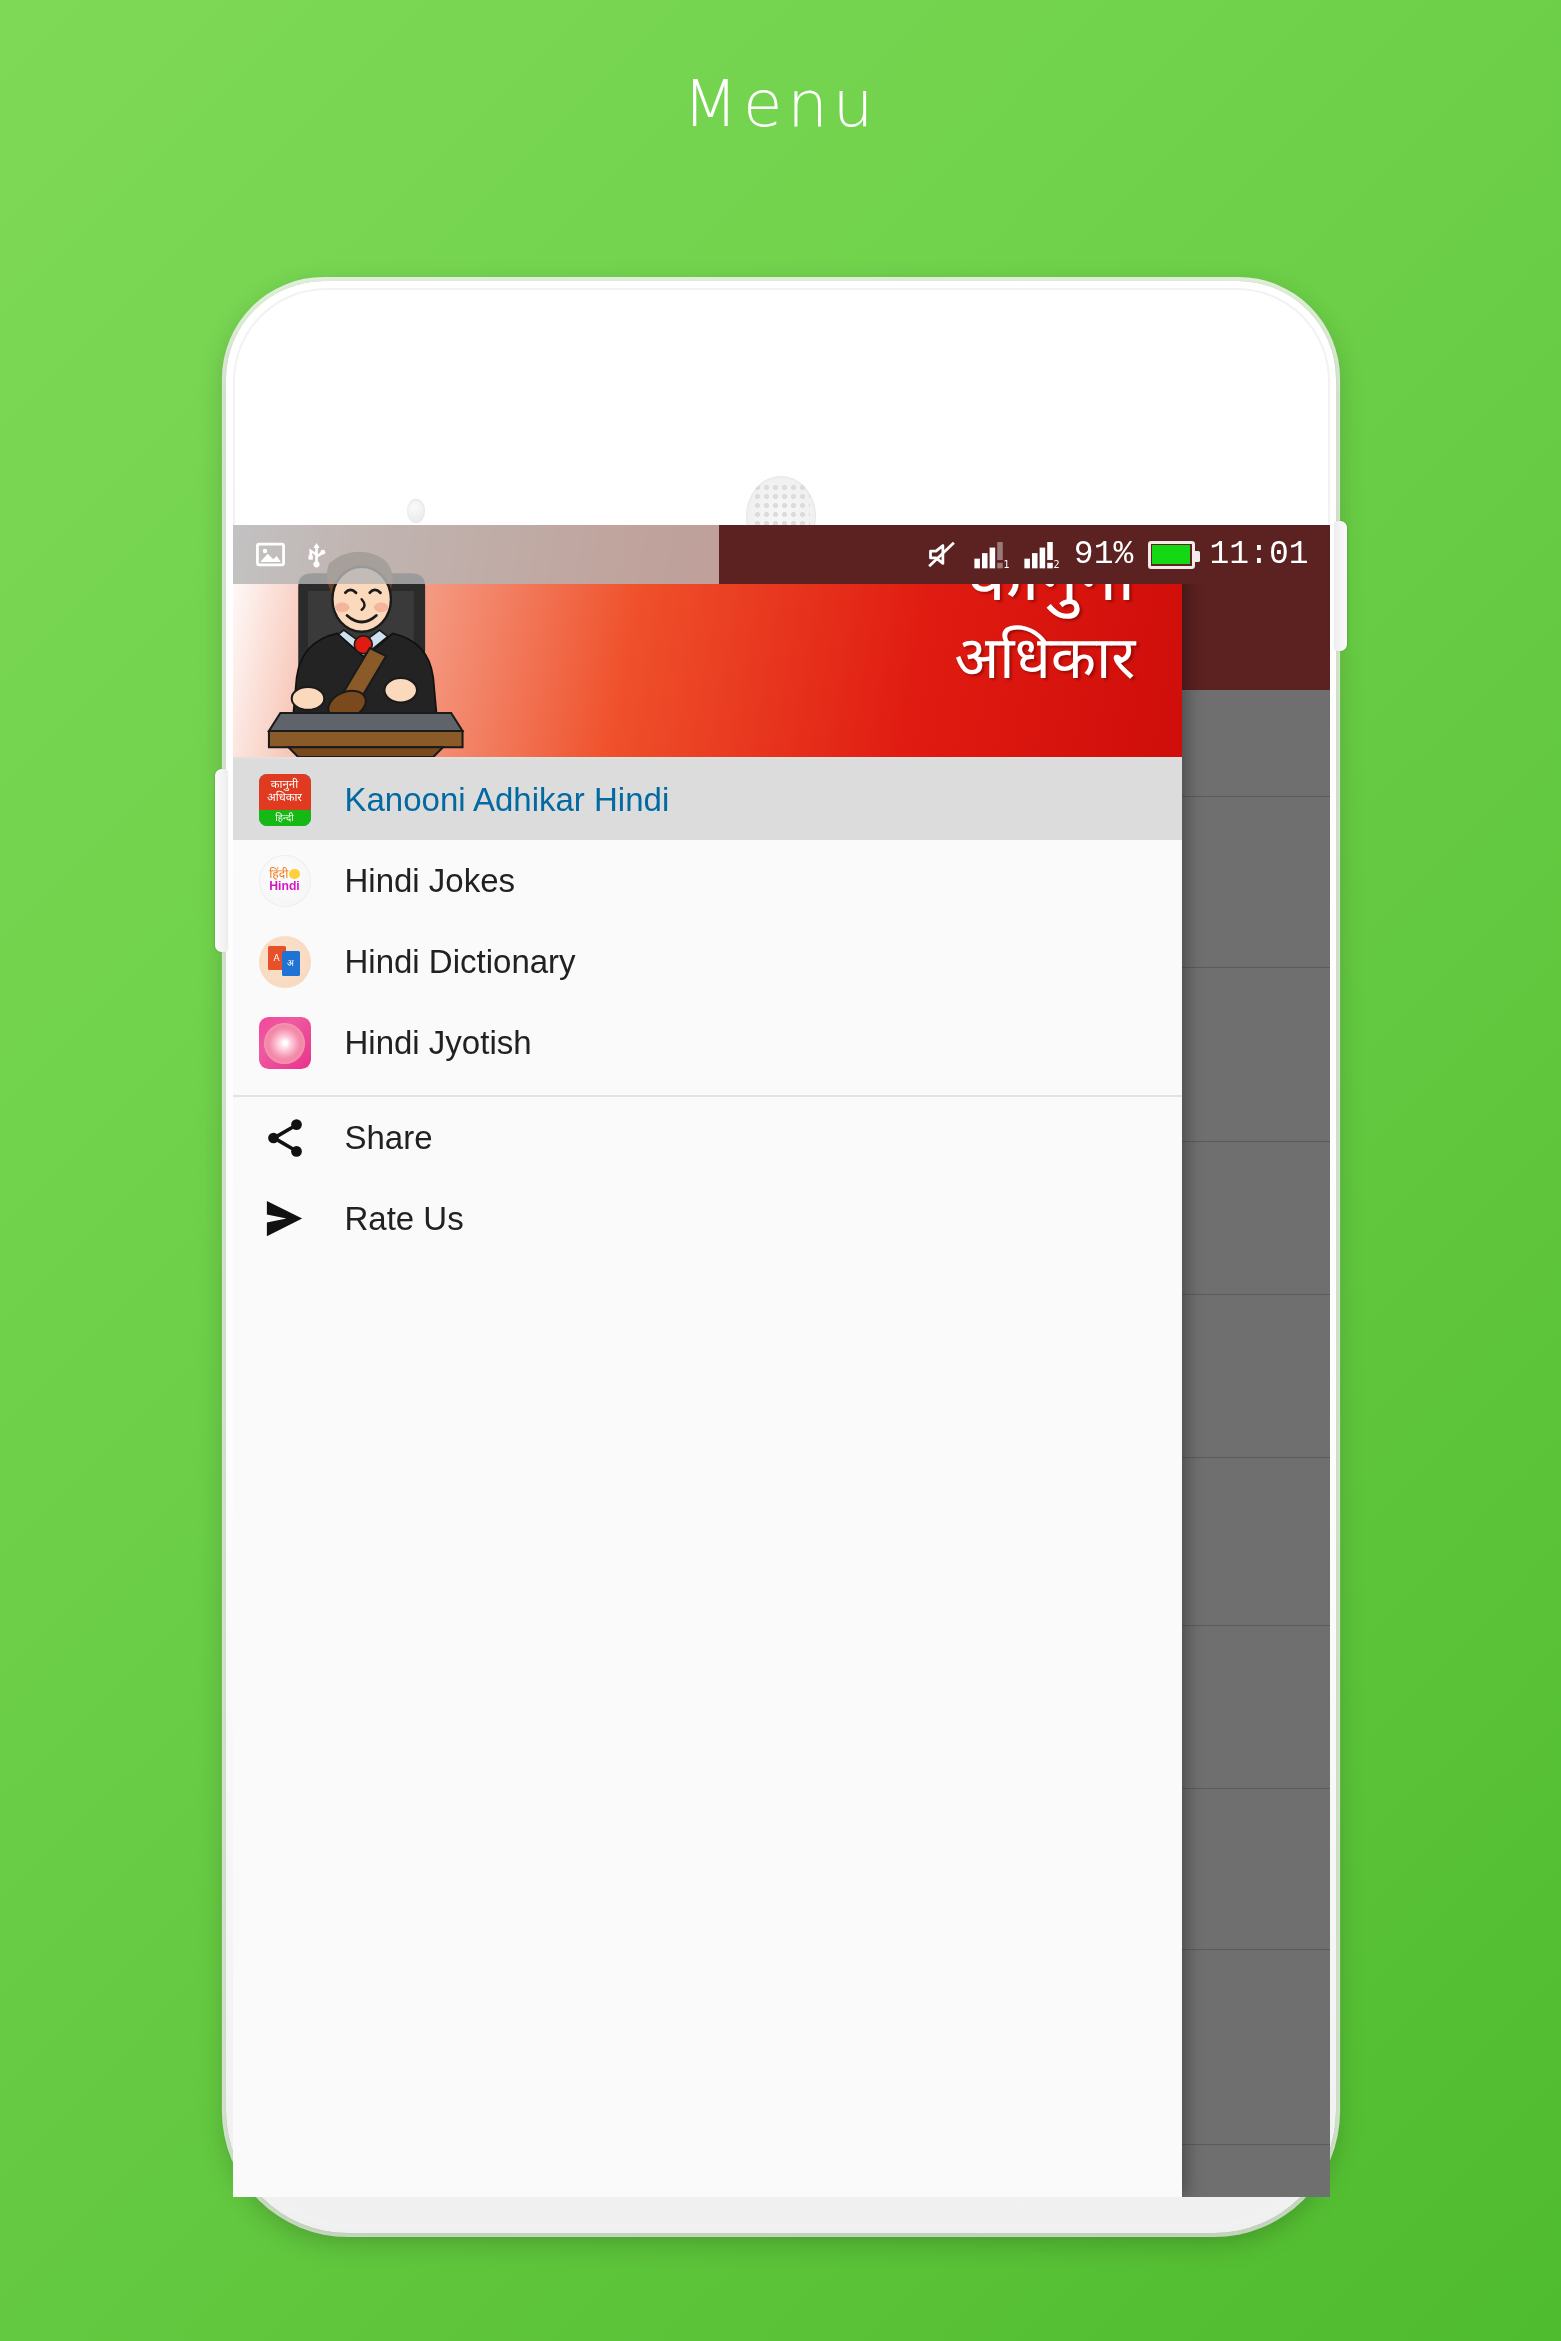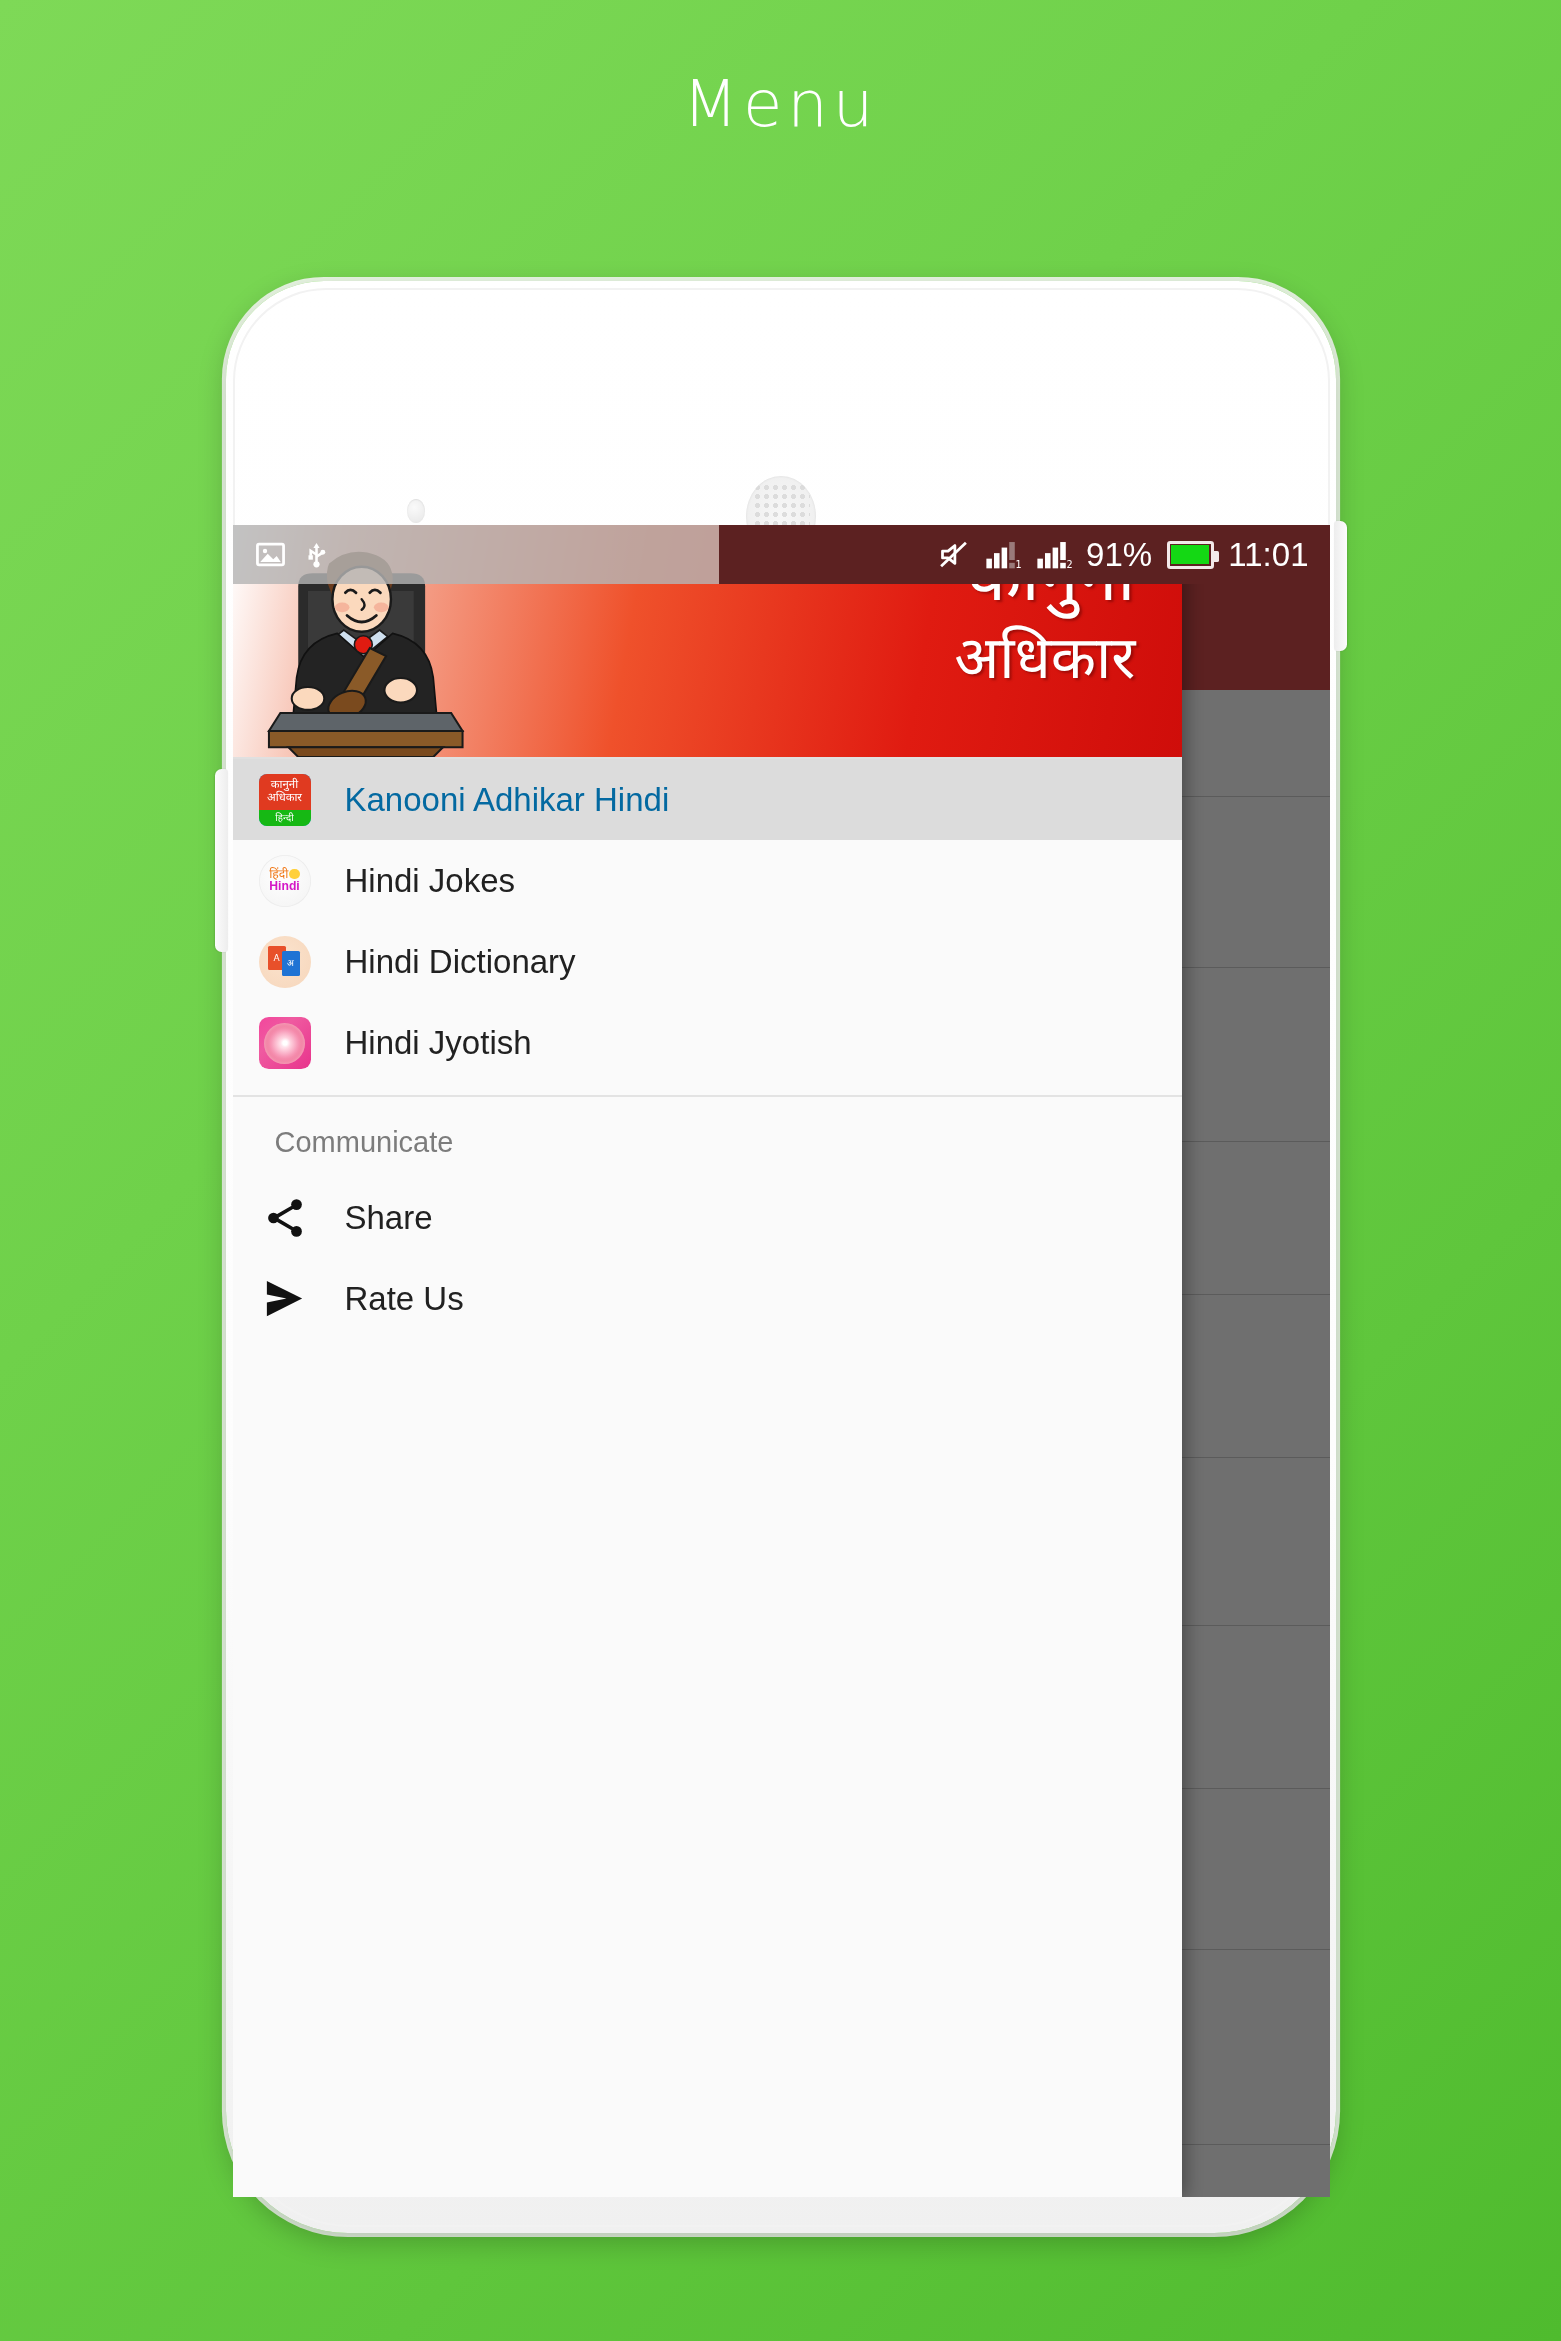--- a/index.html
+++ b/index.html
@@ -160,21 +160,21 @@
   }
   .sb-right {
     background: rgba(0,0,0,0.0);
     height: 59px;
     padding-left: 13px;
   }
   .sb-icon { display: block; }
   .sb-text {
     color: #ffffff;
     font-size: 33px;
-    font-family: Liberation Sans, sans-serif;
+    font-family: Liberation Mono, monospace;
     letter-spacing: 0px;
     white-space: nowrap;
   }
   .battery {
     width: 47px; height: 28px;
     border: 3.3px solid #f3eaea;
     border-radius: 3.3px;
     position: relative;
   }
   .battery::after {
@@ -552,21 +552,20 @@
         </div>
 
         <div class="nav-item">
           <div class="nav-icon ico-jyotish">
             <div class="wheel"></div>
           </div>
           <div class="nav-label">Hindi Jyotish</div>
         </div>
 
         <div class="section-divider"></div>
-        <div class="section-title">Communicate</div>
 
         <div class="nav-item">
           <div class="glyph-icon">
             <svg width="46" height="46" viewBox="0 0 24 24" fill="#111">
               <circle cx="18" cy="5" r="2.8"></circle>
               <circle cx="6" cy="12" r="2.8"></circle>
               <circle cx="18" cy="19" r="2.8"></circle>
               <path d="M8.2 10.9 L15.9 6.4 M8.2 13.1 L15.9 17.6" stroke="#111" stroke-width="1.9" fill="none"></path>
             </svg>
           </div>

